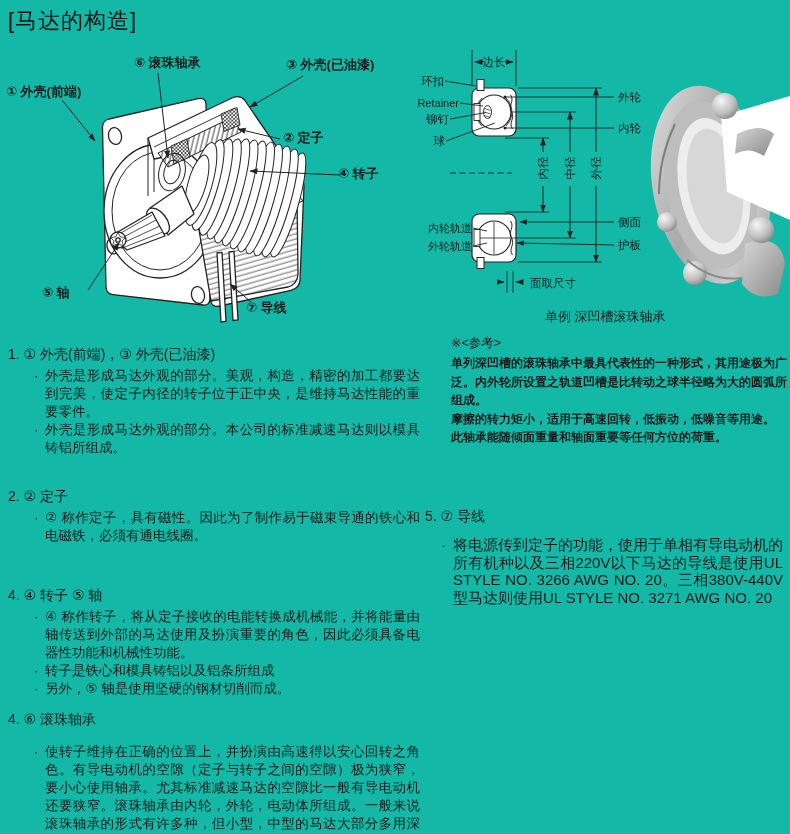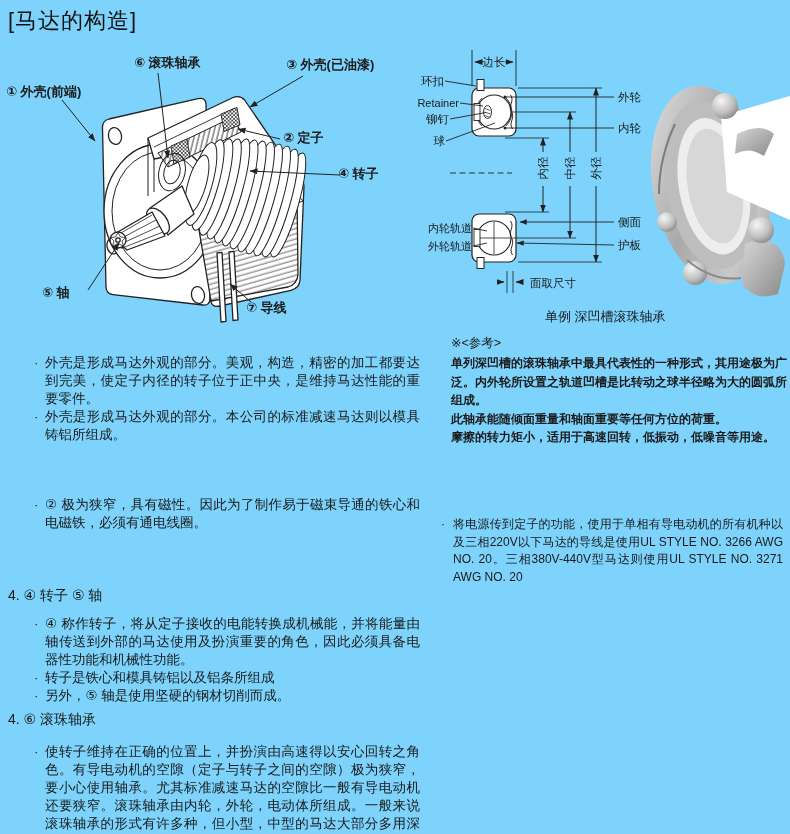--- a/index.html
+++ b/index.html
@@ -1,48 +1,48 @@
 <!DOCTYPE html>
 <html><head>
 <meta charset="utf-8">
 <style>
   html,body{margin:0;padding:0;background:#888;}
   .page{
-    position:relative;width:790px;height:834px;background:#7dd3fc;
+    position:relative;width:790px;height:834px;background:#14b8a6;
     overflow:hidden;color:#1f1f1f;
     font-family:"Liberation Sans","DejaVu Sans",sans-serif;
   }
   .abs{position:absolute;}
   .title{
     left:8px;top:6px;font-size:22px;letter-spacing:1px;
     color:#111;white-space:nowrap;
   }
   .dlabel{
     font-size:13px;color:#1a1a1a;white-space:nowrap;line-height:15px;font-weight:bold;
   }
   .caption{font-size:13px;color:#1a1a1a;white-space:nowrap;}
   .col-left{left:8px;width:412px;}
   .col-right{left:425px;width:358px;}
   .sec{position:absolute;}
   .sec h3{
     margin:0;font-size:14px;font-weight:normal;color:#1a1a1a;
     line-height:20px;white-space:nowrap;
   }
-  .sec .bullets{padding-left:26px;margin-top:10px;}
+  .sec .bullets{padding-left:26px;margin-top:3px;}
   .sec.gap .bullets{margin-top:14px;}
   p.bullet{
     position:relative;margin:0;padding-left:11px;
     font-size:13.5px;line-height:18px;color:#1a1a1a;text-align:justify;
   }
   p.bullet::before{content:"·";position:absolute;left:0;top:0;}
   .refnote{position:absolute;left:451px;top:334px;width:336px;}
   .refnote h4{margin:0 0 2px 0;font-size:12.5px;font-weight:normal;line-height:18px;}
   .refnote p{margin:0;font-size:12px;line-height:18.5px;color:#1a1a1a;text-align:justify;font-weight:bold;}
   .sec-right .bullets{padding-left:16px;}
-  .sec-right p.bullet{font-size:12px;line-height:17.5px;padding-left:12px;}
+  .sec-right p.bullet{font-size:15px;line-height:17.5px;padding-left:12px;}
   svg text{font-family:"Liberation Sans","DejaVu Sans",sans-serif;fill:#1a1a1a;}
 </style>
 </head>
 <body>
 
 <div class="page">
 
   <div class="abs title">[马达的构造]</div>
 
   <svg class="abs" style="left:0;top:45px" width="420" height="290" viewBox="0 45 420 290">
@@ -259,29 +259,31 @@
     <circle cx="116" cy="158" r="13" fill="url(#pgb)"></circle>
     <circle cx="50" cy="201" r="12" fill="url(#pgb)"></circle>
     <circle cx="22" cy="150" r="10" fill="url(#pgb)"></circle>
     <path d="M30 52 Q14 86 14 122" stroke="#7d7d7d" stroke-width="2" fill="none"></path>
     <path d="M42 188 Q68 210 96 206" stroke="#8a8a8a" stroke-width="2" fill="none"></path>
   </svg>
 
   <div class="abs caption" style="left:545px;top:308px">单例 深凹槽滚珠轴承</div>
 
   <section class="sec col-left" style="top:344px">
+    <h3>1. ① 外壳(前端)，③ 外壳(已油漆)</h3>
     <div class="bullets">
       <p class="bullet">外壳是形成马达外观的部分。美观，构造，精密的加工都要达到完美，使定子内径的转子位于正中央，是维持马达性能的重要零件。</p>
       <p class="bullet">外壳是形成马达外观的部分。本公司的标准减速马达则以模具铸铝所组成。</p>
     </div>
   </section>
 
   <section class="sec col-left" style="top:486px">
+    <h3>2. ② 定子</h3>
     <div class="bullets">
-      <p class="bullet">② 极为狭窄，具有磁性。因此为了制作易于磁束导通的铁心和电磁铁，必须有通电线圈。</p>
+      <p class="bullet">② 称作定子，具有磁性。因此为了制作易于磁束导通的铁心和电磁铁，必须有通电线圈。</p>
     </div>
   </section>
 
   <section class="sec col-left" style="top:585px">
     <h3>4. ④ 转子 ⑤ 轴</h3>
     <div class="bullets">
       <p class="bullet">④ 称作转子，将从定子接收的电能转换成机械能，并将能量由轴传送到外部的马达使用及扮演重要的角色，因此必须具备电器性功能和机械性功能。</p>
       <p class="bullet">转子是铁心和模具铸铝以及铝条所组成</p>
       <p class="bullet">另外，⑤ 轴是使用坚硬的钢材切削而成。</p>
     </div>
@@ -290,23 +292,24 @@
   <section class="sec gap col-left" style="top:709px">
     <h3>4. ⑥ 滚珠轴承</h3>
     <div class="bullets">
       <p class="bullet">使转子维持在正确的位置上，并扮演由高速得以安心回转之角色。有导电动机的空隙（定子与转子之间的空隙）极为狭窄，要小心使用轴承。尤其标准减速马达的空隙比一般有导电动机还要狭窄。滚珠轴承由内轮，外轮，电动体所组成。一般来说滚珠轴承的形式有许多种，但小型，中型的马达大部分多用深凹槽的滚珠轴承。</p>
     </div>
   </section>
 
   <div class="refnote">
     <h4>※&lt;参考&gt;</h4>
     <p>单列深凹槽的滚珠轴承中最具代表性的一种形式，其用途极为广泛。内外轮所设置之轨道凹槽是比转动之球半径略为大的圆弧所组成。</p>
+    <p>摩擦的转力矩小，适用于高速回转，低振动，低噪音等用途。</p>
     <p>此轴承能随倾面重量和轴面重要等任何方位的荷重。</p>
-    <p>摩擦的转力矩小，适用于高速回转，低振动，低噪音等用途。</p>
   </div>
 
   <section class="sec gap sec-right col-right" style="top:506px">
+    <h3>5. ⑦ 导线</h3>
     <div class="bullets" style="margin-top:10px">
       <p class="bullet">将电源传到定子的功能，使用于单相有导电动机的所有机种以及三相220V以下马达的导线是使用UL STYLE NO. 3266 AWG NO. 20。三相380V-440V型马达则使用UL STYLE NO. 3271 AWG NO. 20</p>
     </div>
   </section>
 
 </div>
 
 </body></html>

